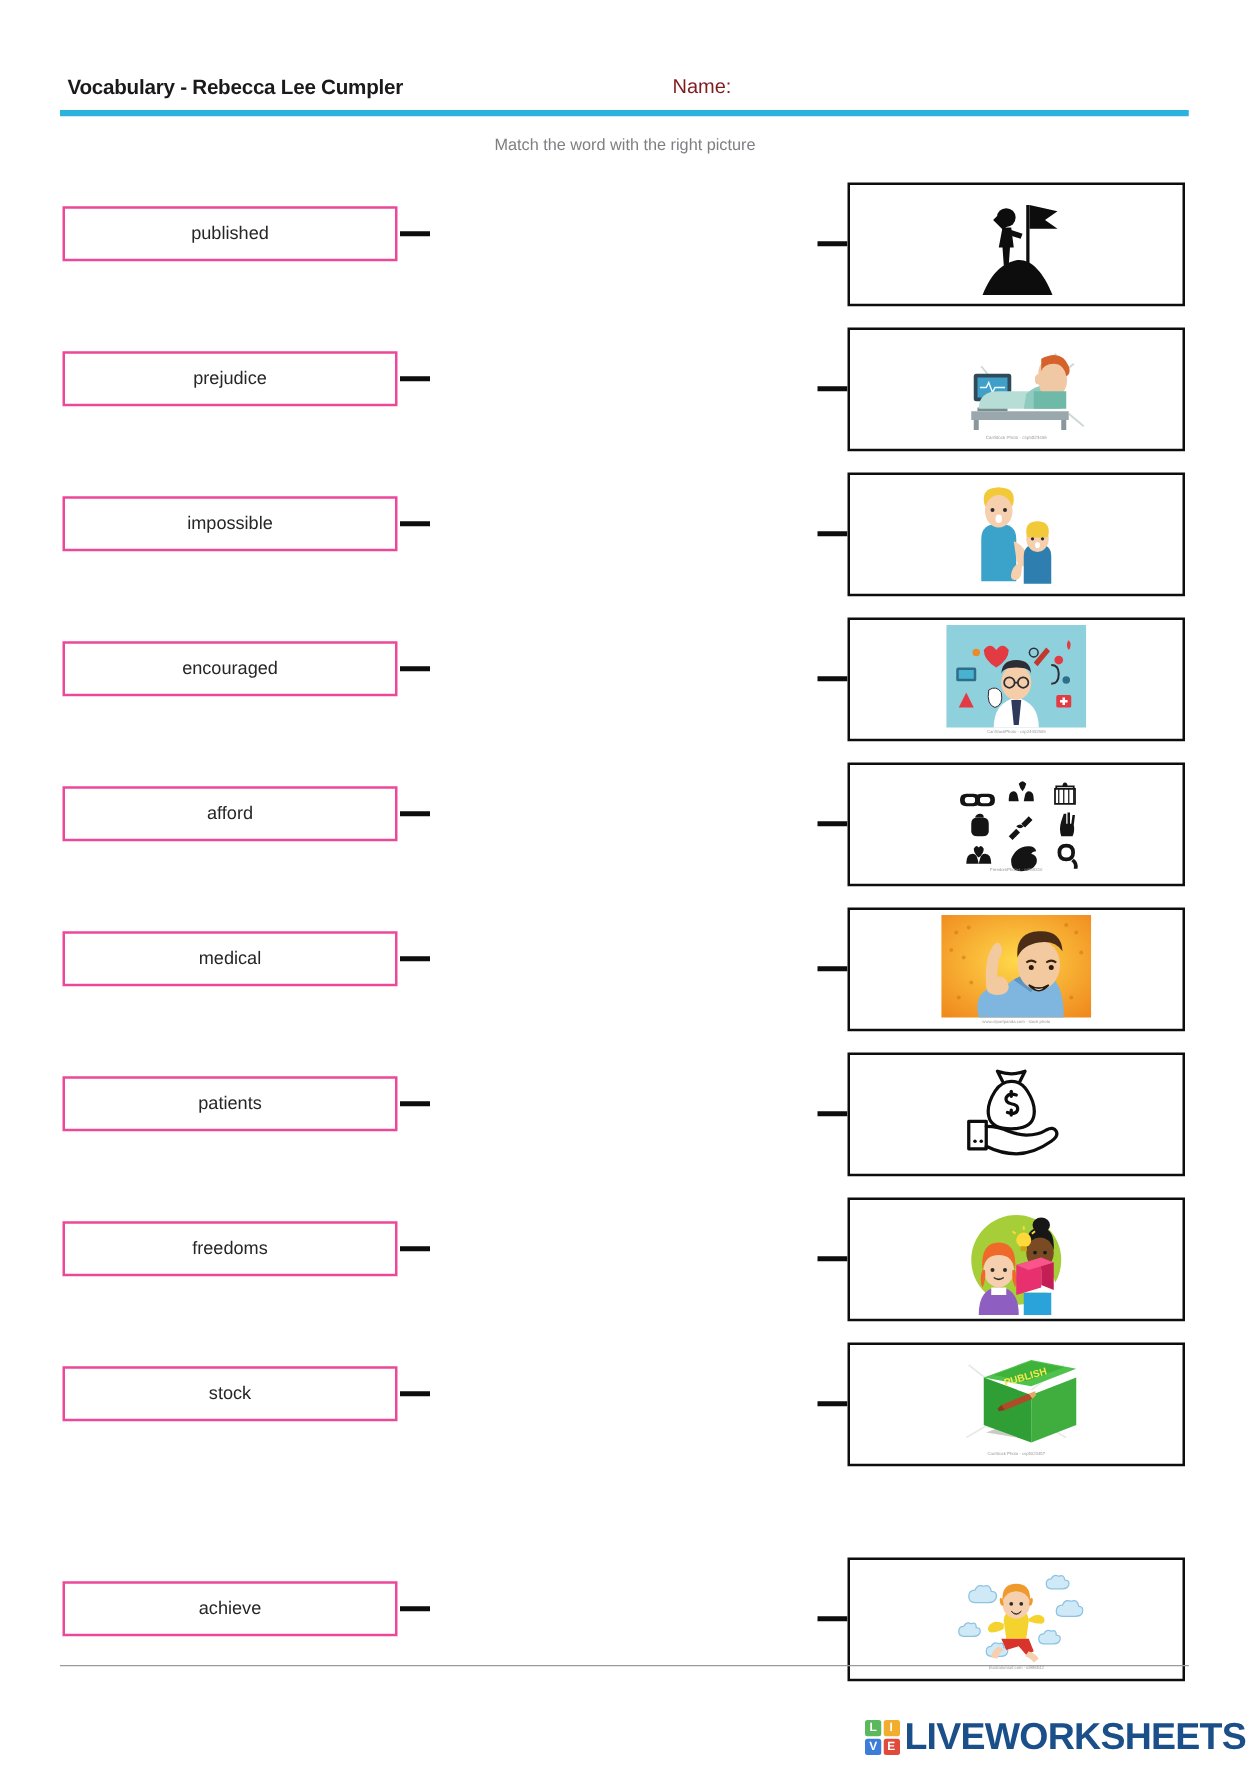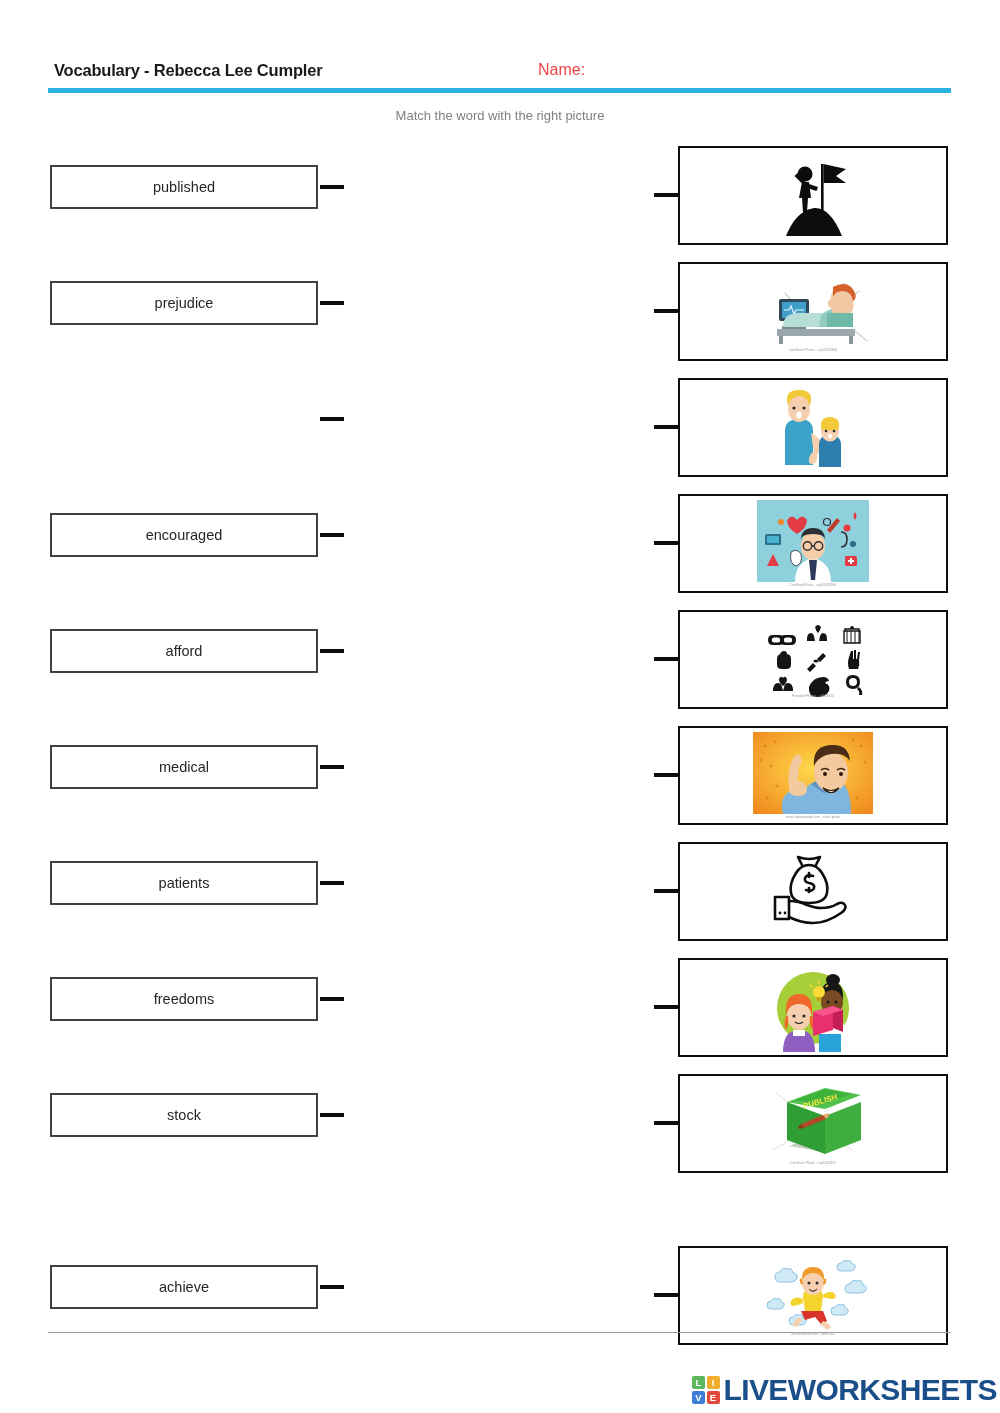--- a/index.html
+++ b/index.html
@@ -31,21 +31,21 @@
     font-weight: bold;
     color: #1a1a1a;
     letter-spacing: -0.2px;
     white-space: nowrap;
   }
   .name-field {
     position: absolute;
     left: 490px;
     top: 9px;
     font-size: 16px;
-    color: #ef4444;
+    color: #7f1d1d;
     white-space: nowrap;
   }
   .header-rule {
     position: absolute;
     left: 48px;
     top: 88px;
     width: 903px;
     height: 5px;
     background: #2bb3e0;
   }
@@ -76,21 +76,21 @@
     height: 116px;
   }
 
   
   .word-box {
     position: absolute;
     left: 50px;
     top: 19px;
     width: 268px;
     height: 44px;
-    border: 2px solid #404040;
+    border: 2px solid #ec4899;
     background: #ffffff;
     box-sizing: border-box;
     display: flex;
     align-items: center;
     justify-content: center;
   }
   .word-label {
     font-size: 14.5px;
     color: #262626;
   }
@@ -234,20 +234,23 @@
         <path d="M86 20 q14 -4 18 10 q3 14 -8 18 q-12 3 -14 -10 q-2 -14 4 -18 Z" fill="#f0c9a4"></path>
         <path d="M84 18 q16 -8 22 6 q2 6 -2 8 q-2 -10 -10 -10 q-8 0 -10 6 Z" fill="#d4622a"></path>
         <path d="M82 30 q-4 1 -3 6 q1 4 4 2 Z" fill="#f0c9a4"></path>
         <rect x="78" y="44" width="26" height="14" fill="#6fb9a8"></rect>
         <text x="64" y="82" font-size="3.6" fill="#9a9a9a" text-anchor="middle" font-family="Liberation Sans, sans-serif">CanStock Photo - csp5023456</text>
       </svg>
     </div>
   </div>
 
   <div class="row" style="top:232px;">
+    <div class="word-box">
+      <span class="word-label">impossible</span>
+    </div>
     <div class="word-stub"></div>
     <div class="img-stub"></div>
     <div class="img-box">
       <svg class="pic" width="84" height="82" viewBox="0 0 84 82">
         <path d="M14 44 q0 -12 14 -12 q14 0 14 12 v34 h-28 Z" fill="#3ba3c9"></path>
         <path d="M16 12 q0 -9 12 -9 q12 0 12 9 q0 5 -2 7 h-20 q-2 -2 -2 -7 Z" fill="#f2c938"></path>
         <ellipse cx="28" cy="22" rx="11" ry="13" fill="#f6cfae"></ellipse>
         <path d="M17 10 q4 -7 11 -7 q8 0 11 8 q-3 -3 -11 -3 q-8 0 -11 2 Z" fill="#f2c938"></path>
         <circle cx="23" cy="21" r="1.6" fill="#2b2b2b"></circle>
         <circle cx="33" cy="21" r="1.6" fill="#2b2b2b"></circle>

